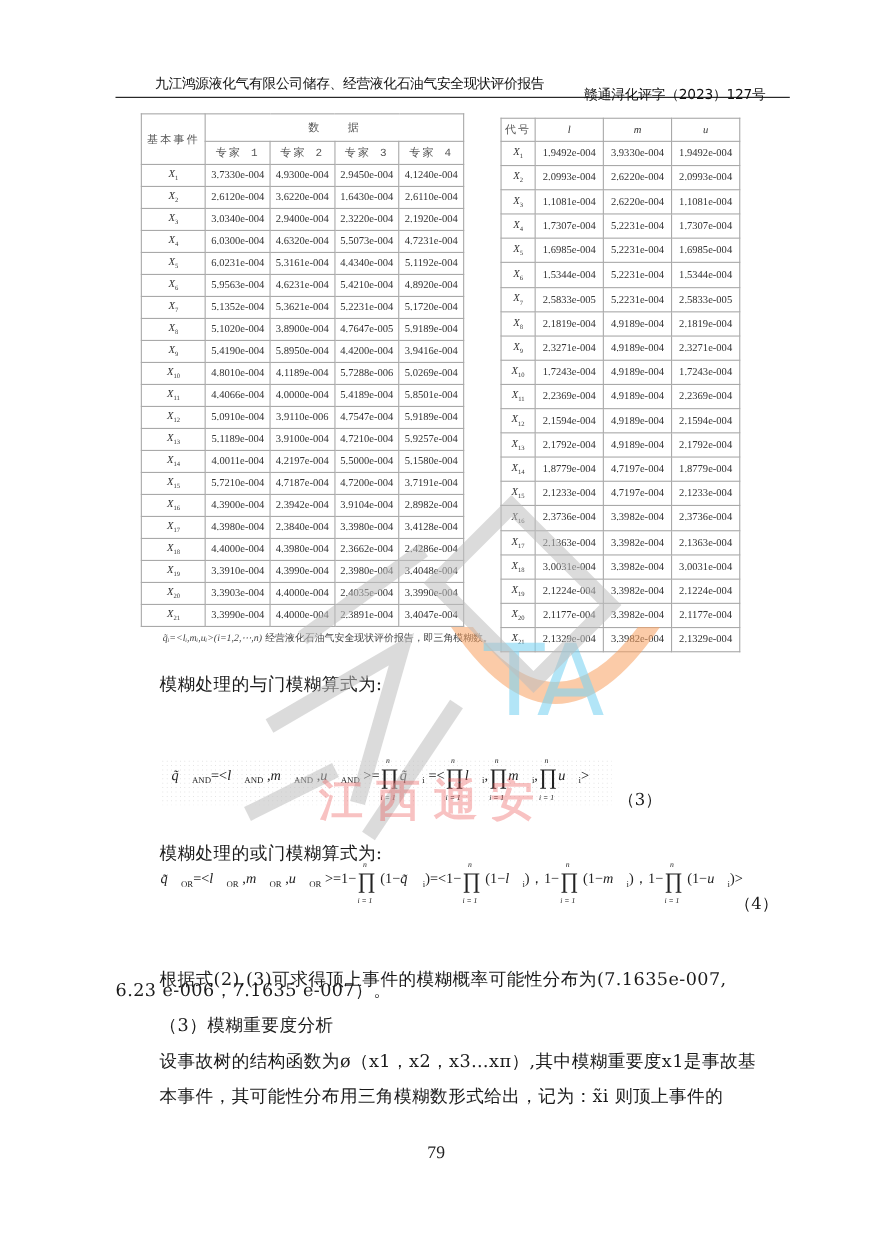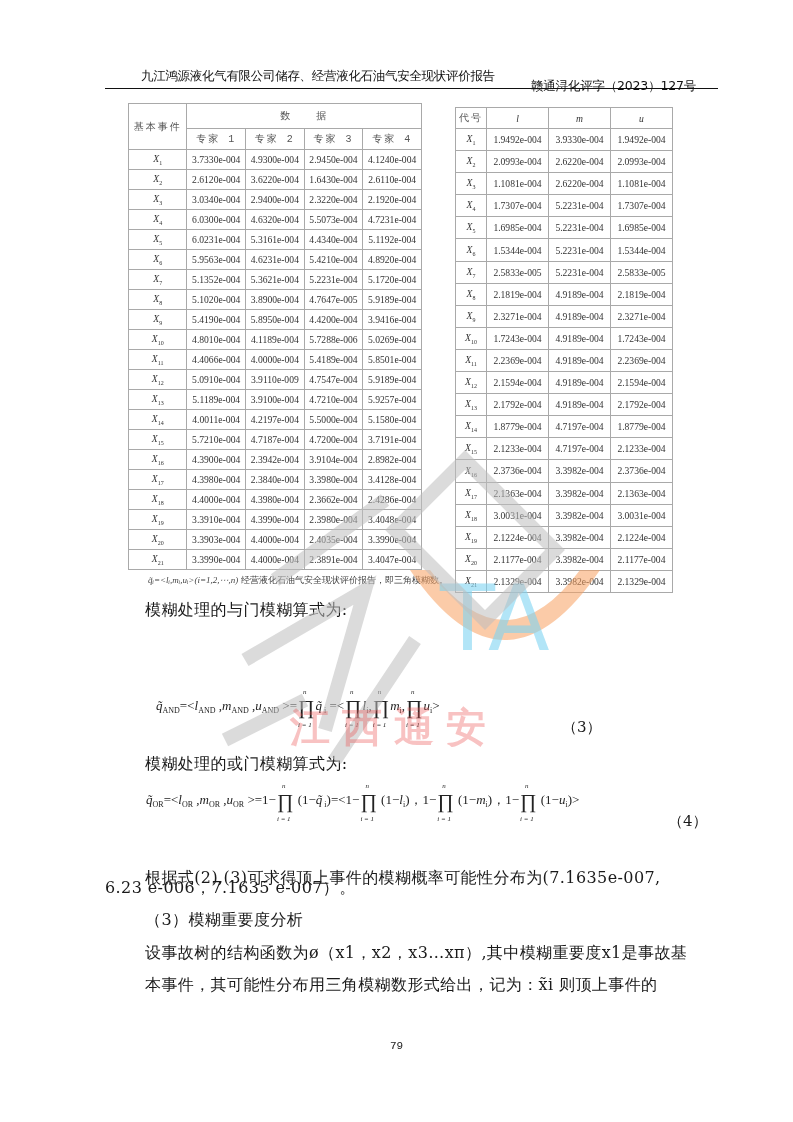--- a/index.html
+++ b/index.html
@@ -19,37 +19,37 @@
   .t2 { position: absolute; left: 455px; top: 107px; width: 218px; padding-left: 20px; }
   .t2 td, .t2 th { height: 21.1px; }
   .t2 .hdr th { height: 20px; }
   .ev { font-style: italic; font-size: 9.6px; }
   .ev sub { font-size: 6px; font-style: normal; }
   .cn-small { font-family: Liberation Mono, monospace; font-size: 10px; letter-spacing: 2px; color: #555; }
 
   .note { position: absolute; left: 148px; top: 574px; font-size: 9px; color: #444; font-family: "DejaVu Sans", sans-serif; }
   .note i { font-family: "Liberation Serif", serif; }
 
-  .para { position: absolute; font-family: "DejaVu Serif", serif; font-size: 16px; color: #1a1a1a; letter-spacing: 0.4px; white-space: nowrap; }
+  .para { position: absolute; font-family: "DejaVu Serif", serif; font-size: 16px; color: #1a1a1a; letter-spacing: 0.4px; white-space: nowrap; margin-top: 12px; }
 
   .formula { position: absolute; font-family: "Liberation Serif", serif; font-size: 13px; color: #222; white-space: nowrap; }
   .formula.f3 { left: 146px; top: 690px; width: 410px; height: 42px; background:
       radial-gradient(#ddd 0.6px, transparent 0.7px) 0 0/4px 4px; padding: 6px 4px 0 10px; box-sizing: border-box; }
   .prod { display: inline-block; position: relative; font-size: 20px; vertical-align: -4px; margin: 0 1px; }
   .prod .up { position: absolute; top: -8px; left: 5px; font-size: 7px; font-style: italic; }
   .prod .dn { position: absolute; bottom: -10px; left: 0px; font-size: 7px; font-style: italic; white-space: nowrap; }
-  .sub { font-size: 8px; vertical-align: -3px; }
+  .sub { font-size: 8px; vertical-align: -3px; padding-left: 12px; }
   .eqno { position: absolute; font-family: "DejaVu Serif", serif; font-size: 15px; color: #1a1a1a; }
 
   .wm-gray { position: absolute; left: 215px; top: 440px; width: 380px; height: 330px; pointer-events: none; }
   .wm-red { position: absolute; left: 290px; top: 700px; font-family: "DejaVu Sans", sans-serif; font-size: 40px; font-weight: bold;
             color: rgba(235,80,80,0.35); letter-spacing: 12px; pointer-events: none; }
   .wm-logo { position: absolute; left: 400px; top: 540px; width: 210px; height: 150px; pointer-events: none; }
 
-  .page-num { position: absolute; left: 0; width: 793px; top: 1040px; text-align: center; font-size: 11px; font-family: Liberation Mono, monospace; color: #222; }
+  .page-num { position: absolute; left: 0; width: 793px; top: 1040px; text-align: center; font-size: 16px; font-family: Liberation Serif, serif; color: #222; }
 </style>
 </head>
 <body>
 
 <div class="header">
   <span class="left">九江鸿源液化气有限公司储存、经营液化石油气安全现状评价报告</span>
   <span class="right">赣通浔化评字（2023）127号</span>
 </div>
 
 <table class="t t1" id="t1">
@@ -139,21 +139,21 @@
       <tr>
         <td class="ev"><span>X</span><sub>11</sub></td>
         <td>4.4066e-004</td>
         <td>4.0000e-004</td>
         <td>5.4189e-004</td>
         <td>5.8501e-004</td>
       </tr>
       <tr>
         <td class="ev"><span>X</span><sub>12</sub></td>
         <td>5.0910e-004</td>
-        <td>3.9110e-009</td>
+        <td>3.9110e-006</td>
         <td>4.7547e-004</td>
         <td>5.9189e-004</td>
       </tr>
       <tr>
         <td class="ev"><span>X</span><sub>13</sub></td>
         <td>5.1189e-004</td>
         <td>3.9100e-004</td>
         <td>4.7210e-004</td>
         <td>5.9257e-004</td>
       </tr>

